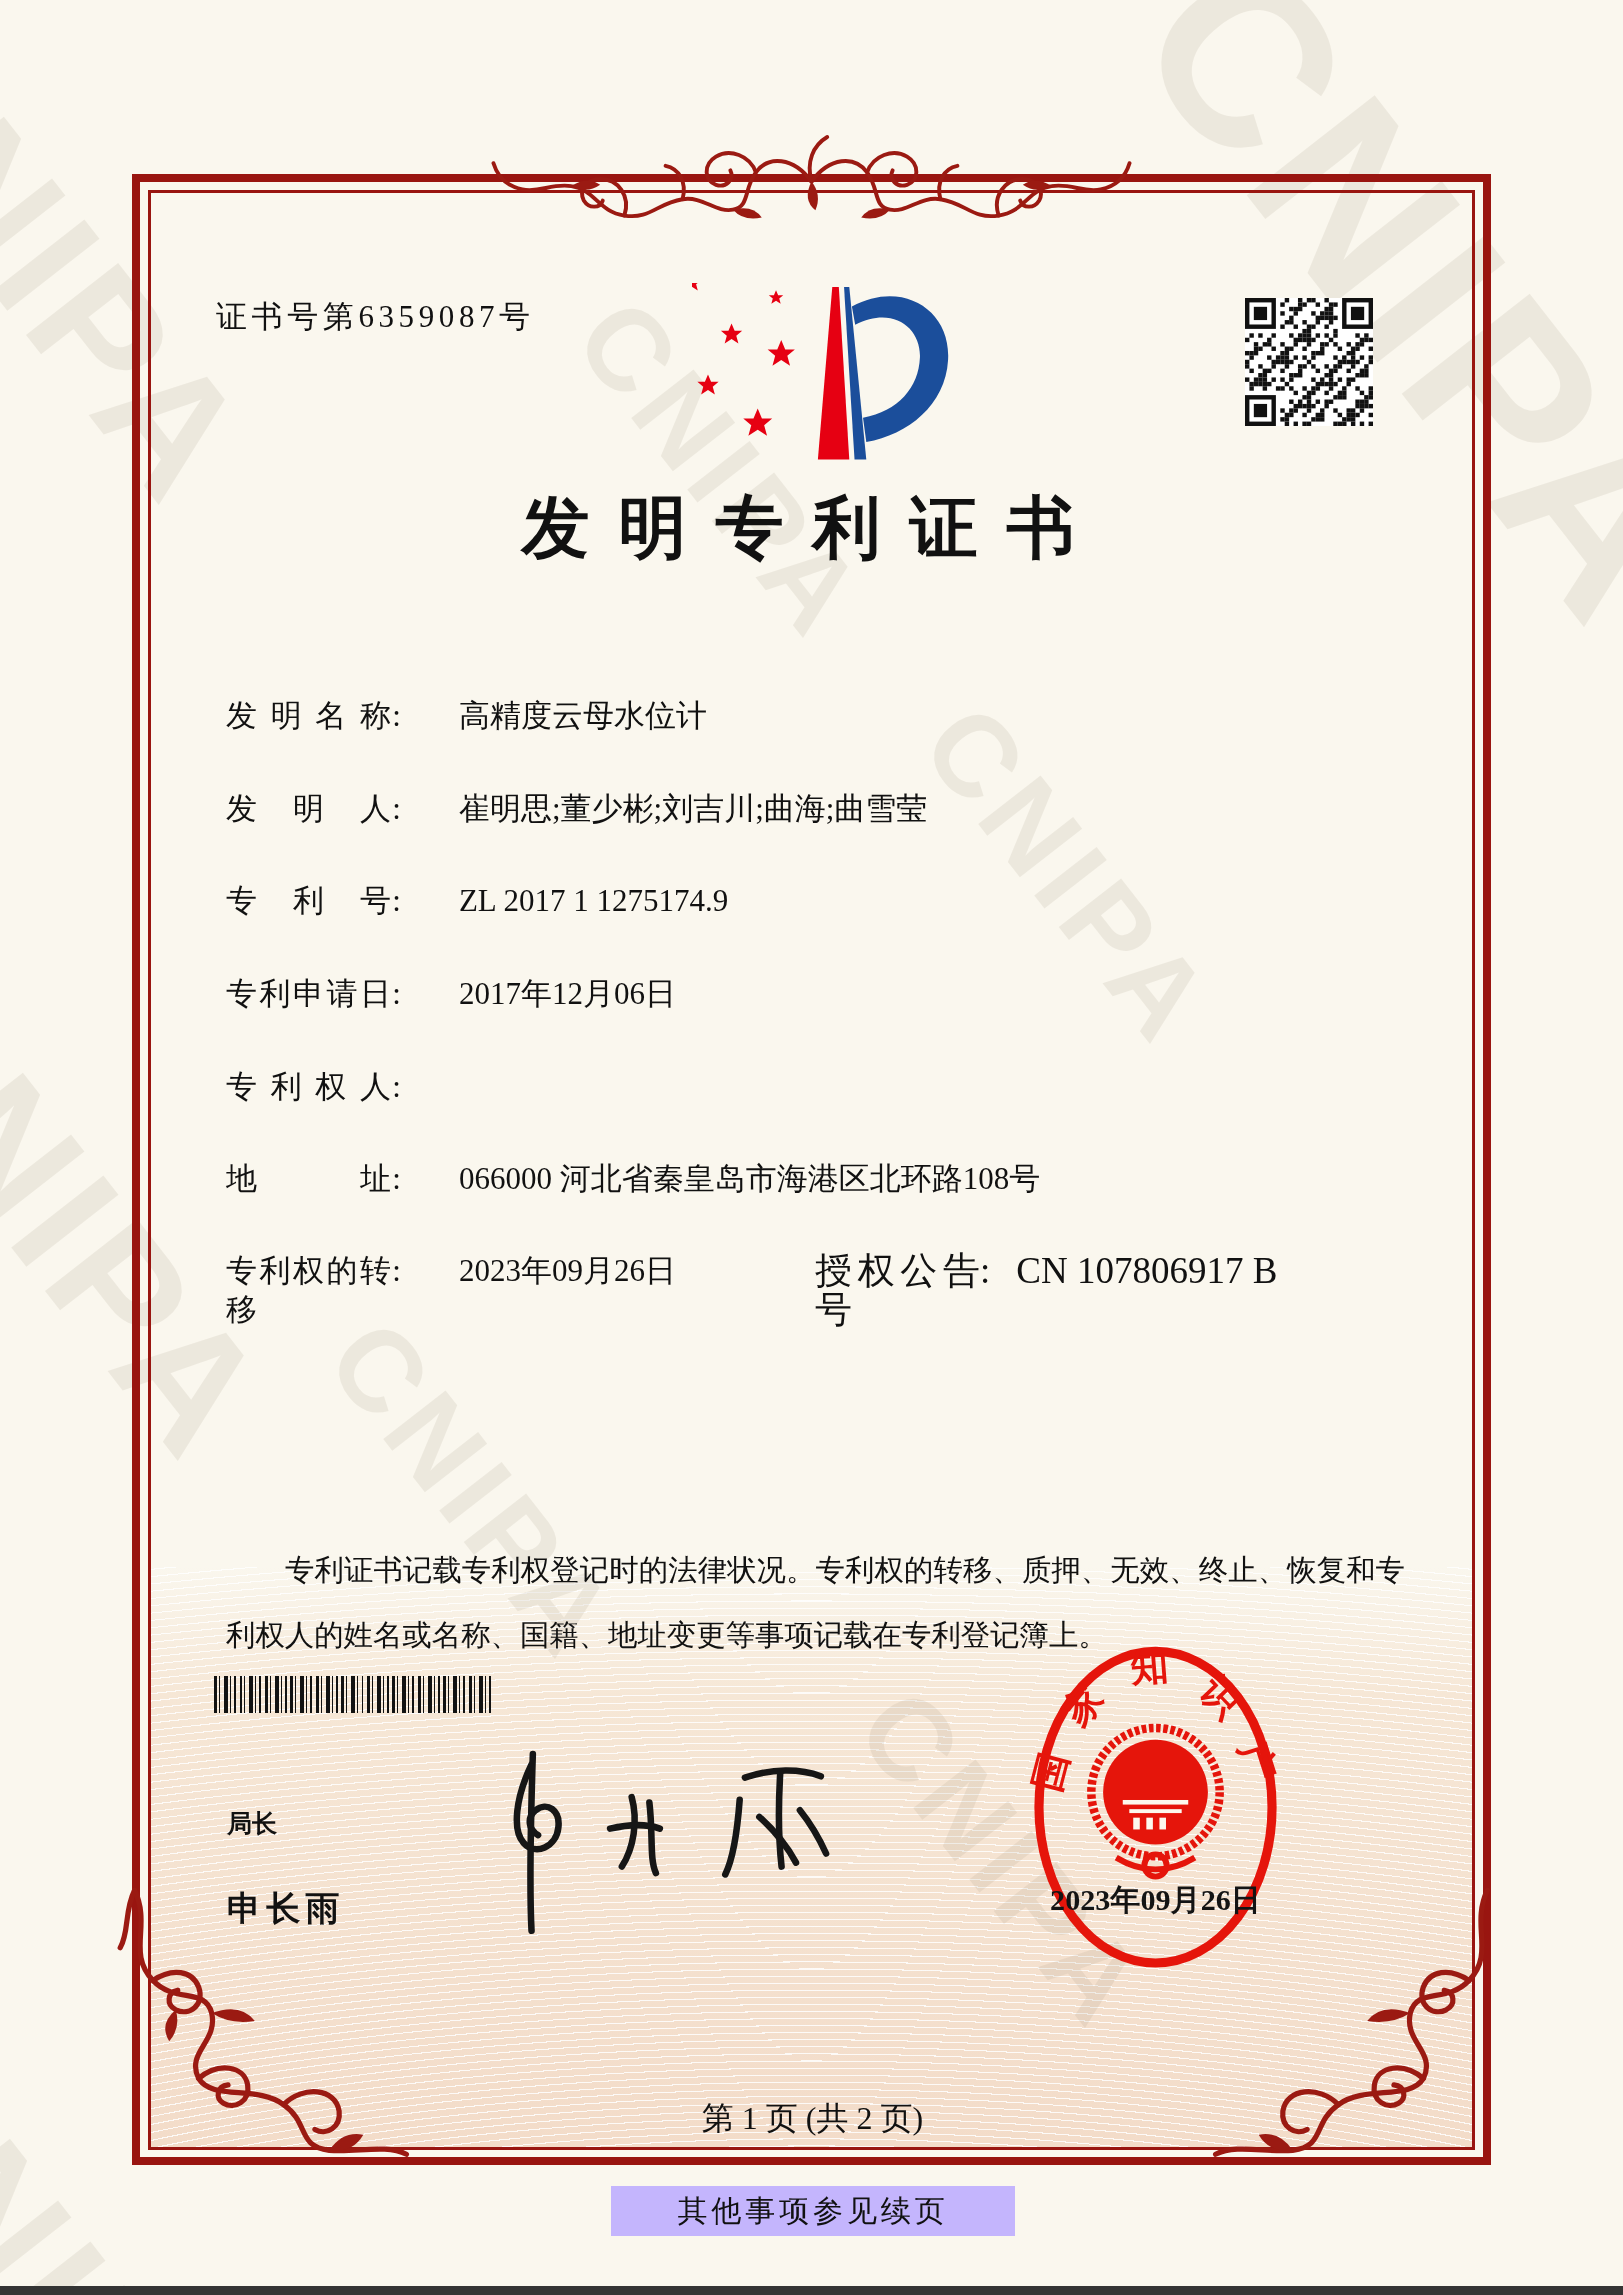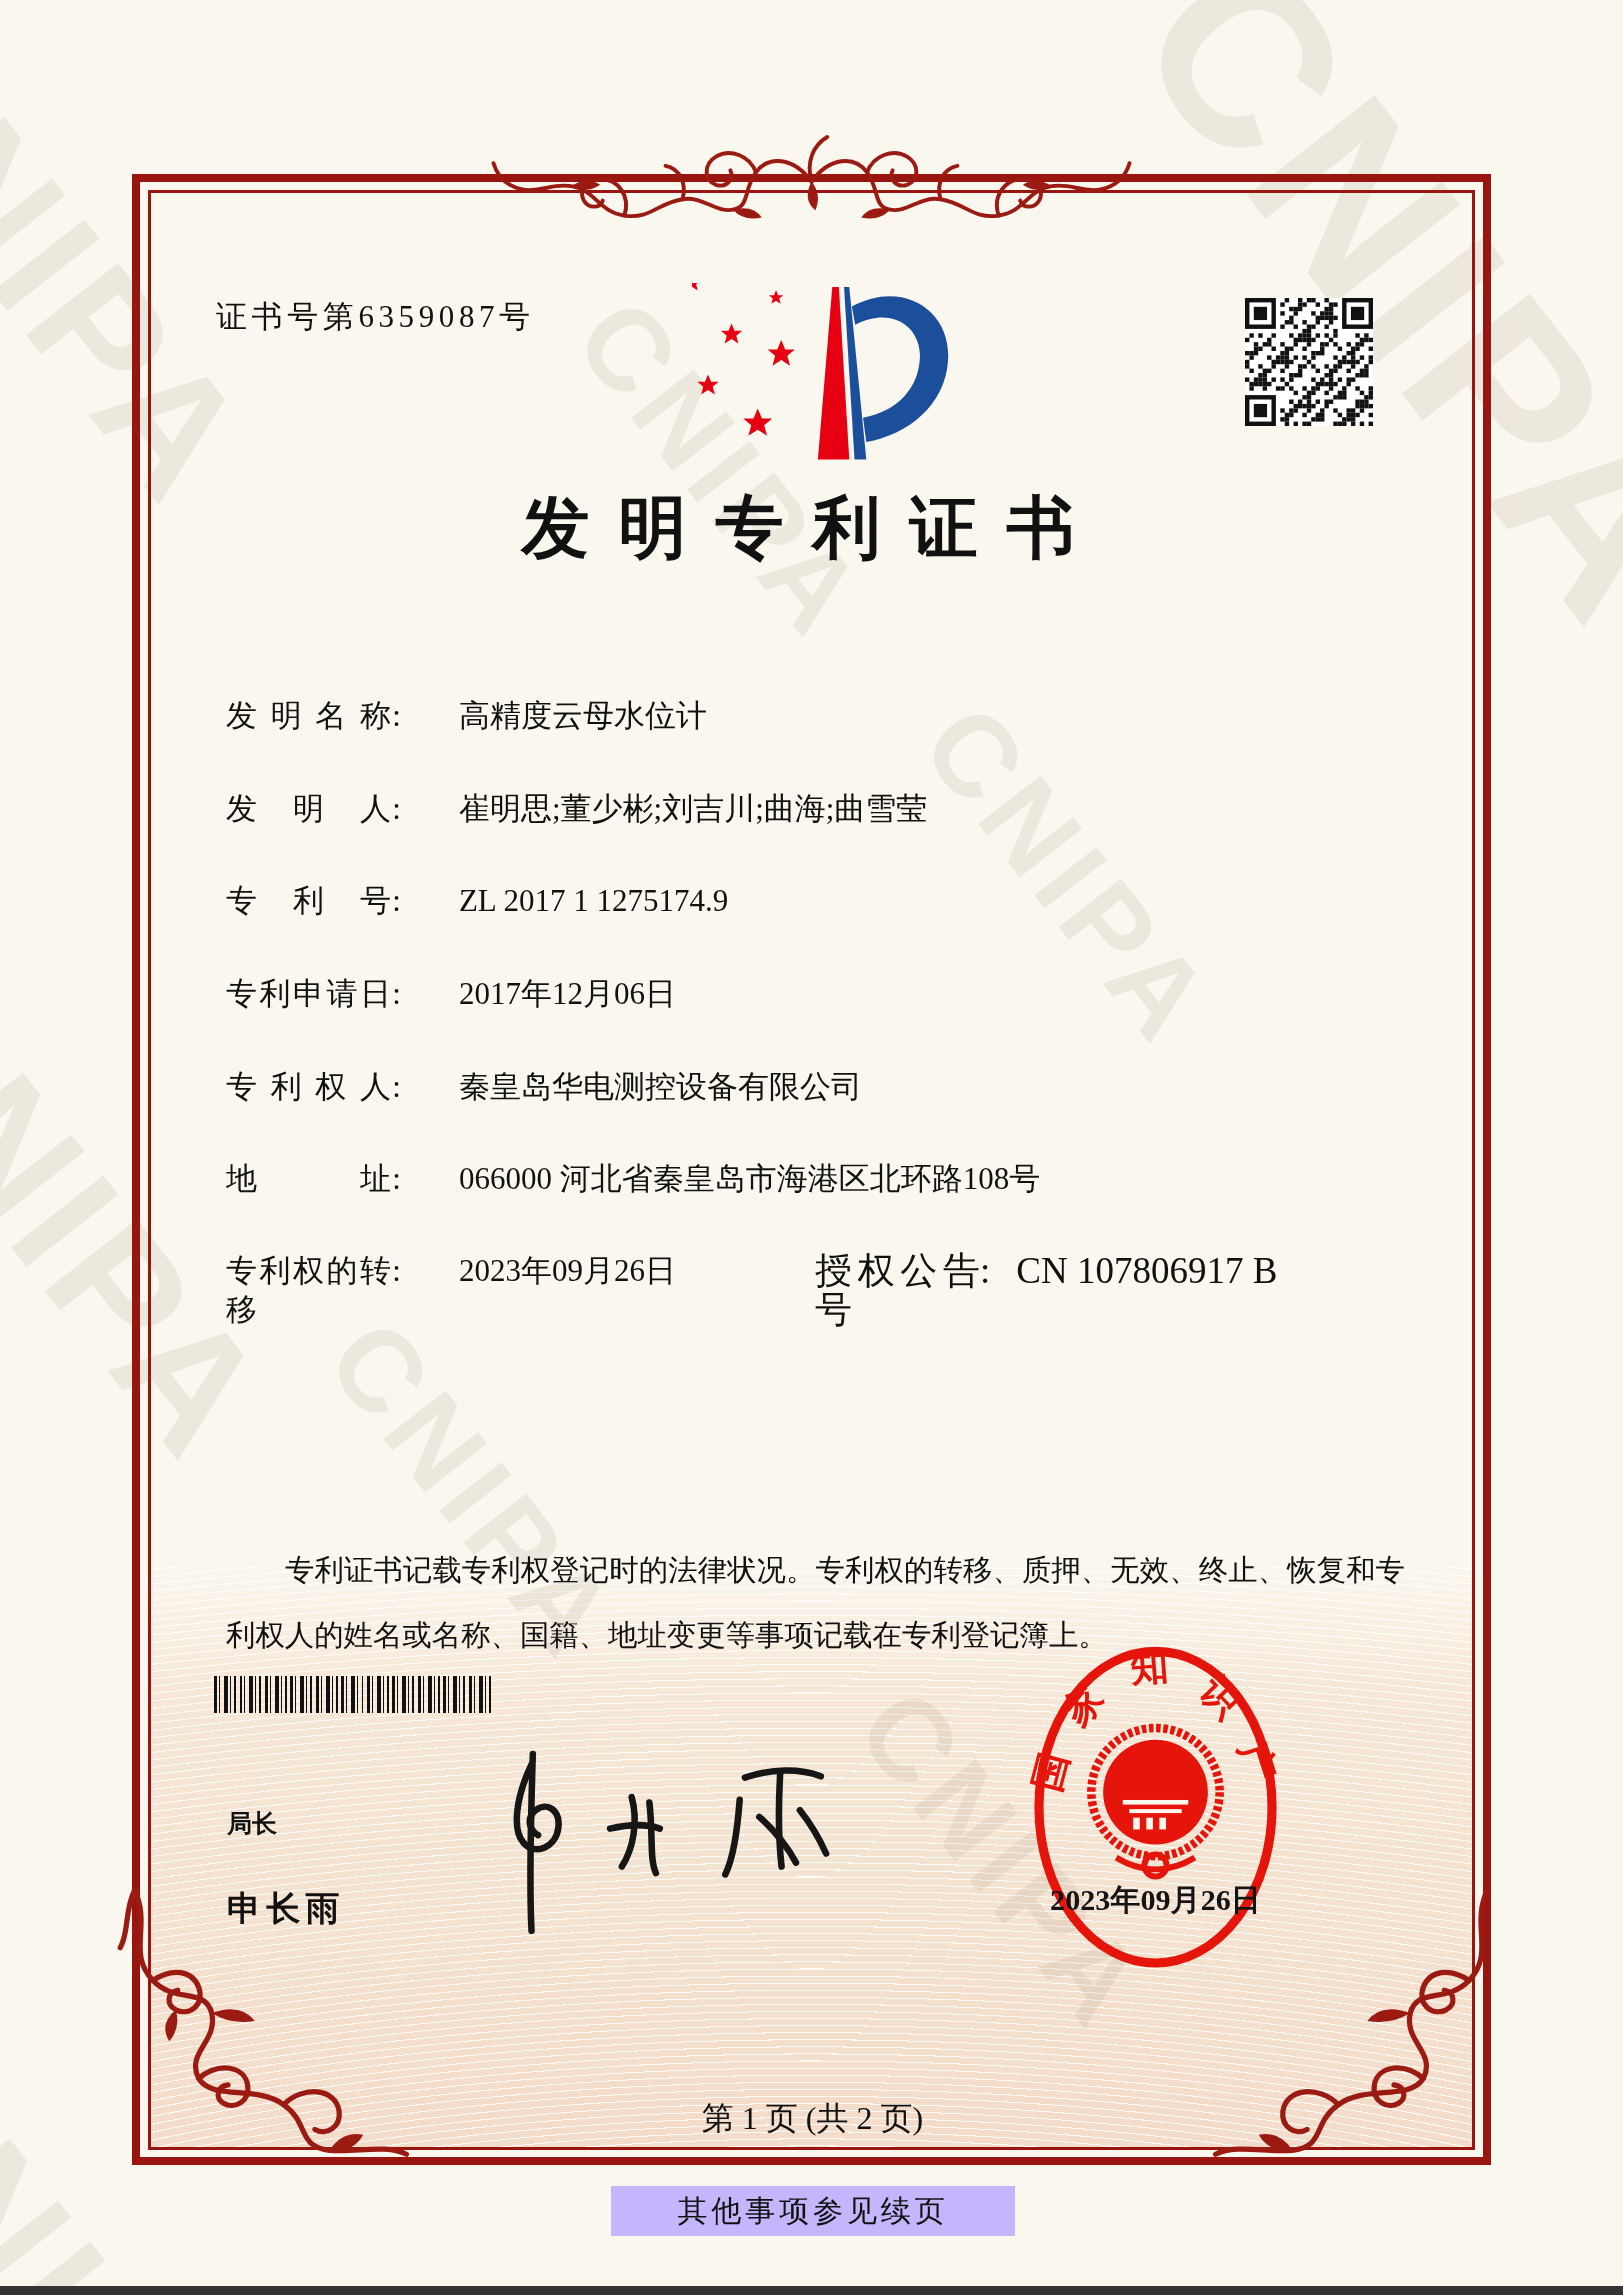--- a/index.html
+++ b/index.html
@@ -452,21 +452,20 @@
       <span class="val">ZL 2017 1 1275174.9</span>
     </div>
     <div class="row" style="top:974px;">
       <span class="lbl">专利申请日</span>
         <span class="colon">:</span>
       <span class="val">2017年12月06日</span>
     </div>
     <div class="row" style="top:1067px;">
       <span class="lbl">专利权人</span>
         <span class="colon">:</span>
-      <span class="val">秦皇岛华电测控设备有限公司</span>
     </div>
     <div class="row" style="top:1159px;">
       <span class="lbl">地址</span>
         <span class="colon">:</span>
       <span class="val">066000 河北省秦皇岛市海港区北环路108号</span>
     </div>
     <div class="row" style="top:1251px;">
       <span class="lbl">专利权的转移</span>
         <span class="colon">:</span>
       <span class="val">2023年09月26日</span>

